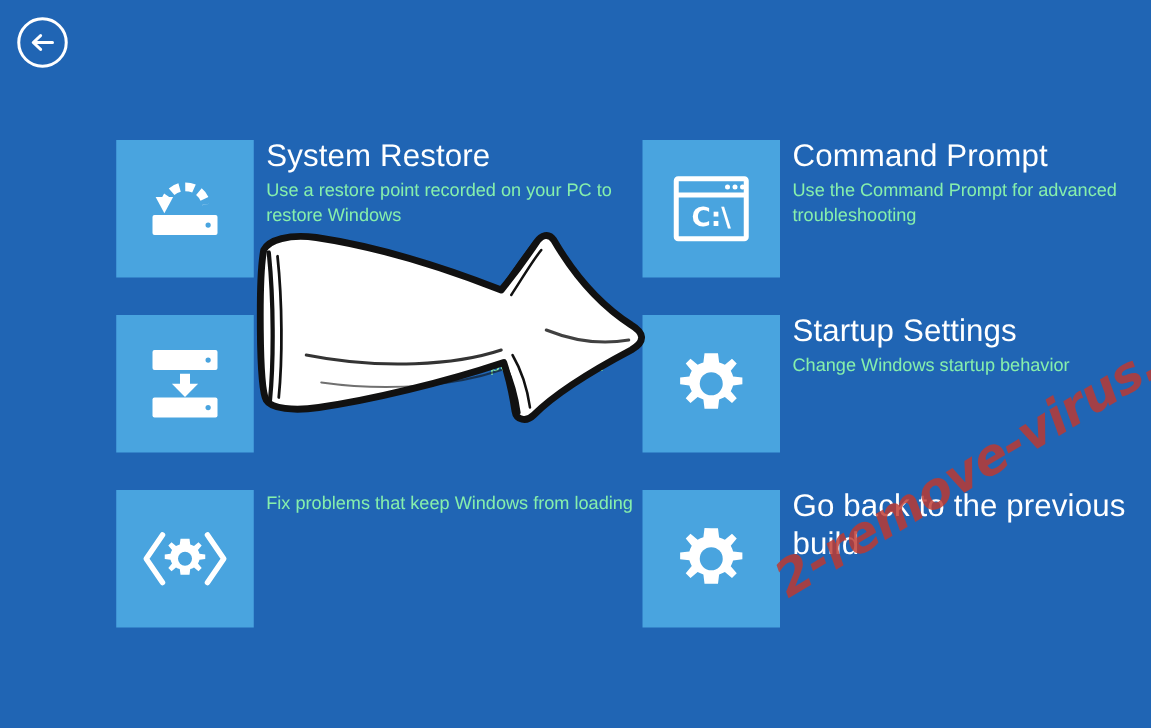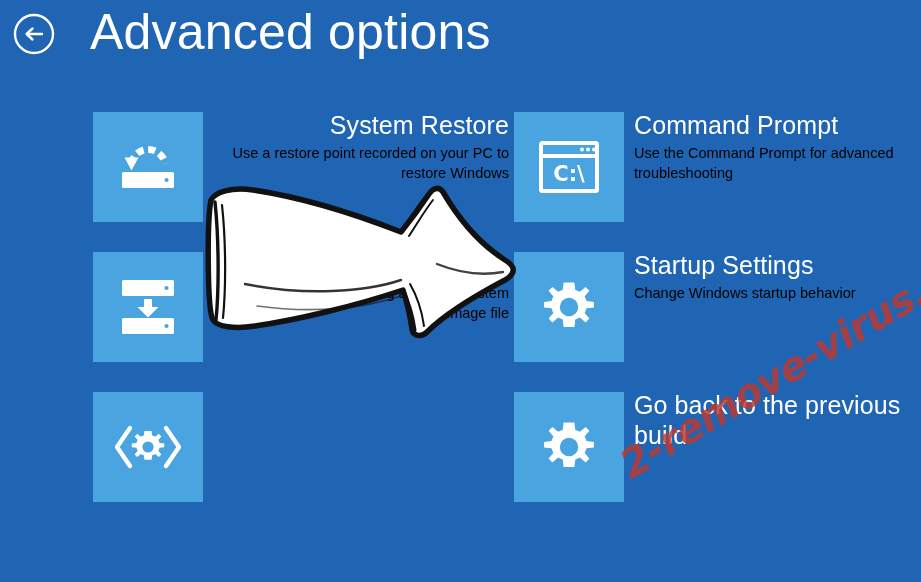--- a/index.html
+++ b/index.html
@@ -51,21 +51,21 @@
     top: 112px;
     width: 828px;
     height: 400px;
   }
   .tile {
     position: absolute;
     width: 420px;
     height: 110px;
     cursor: pointer;
   }
-  .tile.col-left  { left: 0px; text-align: right; }
+  .tile.col-left  { left: 0px; }
   .tile.col-right { left: 421px; }
   .tile.row-0 { top: 0px; }
   .tile.row-1 { top: 140px; }
   .tile.row-2 { top: 280px; }
 
   .tile-icon {
     position: absolute;
     left: 0;
     top: 0;
     width: 110px;
@@ -89,21 +89,21 @@
     font-size: 25px;
     font-weight: 300;
     color: #ffffff;
     line-height: 30px;
     letter-spacing: 0.1px;
   }
   .tile-desc {
     margin-top: 3px;
     font-size: 14.5px;
     font-weight: 400;
-    color: #000000;
+    color: #86efac;
     line-height: 20px;
   }
 
   
   #hand-arrow {
     position: absolute;
     left: 205px;
     top: 180px;
     width: 330px;
     height: 160px;
@@ -138,21 +138,20 @@
   <div id="back-button">
     <span>
       <svg width="44" height="44" viewBox="0 0 44 44">
         <circle cx="22" cy="22" r="19" fill="none" stroke="#ffffff" stroke-width="2.4"></circle>
         <path d="M30 22 H15.5" fill="none" stroke="#ffffff" stroke-width="2.4" stroke-linecap="round"></path>
         <path d="M20.5 16.5 L14.6 22 L20.5 27.5" fill="none" stroke="#ffffff" stroke-width="2.4" stroke-linecap="round" stroke-linejoin="round"></path>
       </svg>
     </span>
   </div>
 
-  <div id="page-title">Advanced options</div>
 </div>
 
 <div id="tile-grid">
 
   <div class="tile col-left row-0">
     <div class="tile-icon">
       <span>
         <svg width="62" height="60" viewBox="0 0 62 60">
           <g fill="#ffffff">
 
@@ -239,20 +238,21 @@
           <path d="M17 5 L4 24 L17 43" fill="none" stroke="#ffffff" stroke-width="4.4" stroke-linecap="round" stroke-linejoin="round"></path>
           <path d="M53 5 L66 24 L53 43" fill="none" stroke="#ffffff" stroke-width="4.4" stroke-linecap="round" stroke-linejoin="round"></path>
           <path fill="#ffffff" d="
             M35 6.5
             l3.6 0 0.6 4.6 a14.5 14.5 0 0 1 3.0 1.25 l3.6-3.0 2.55 2.55 -3.0 3.6 a14.5 14.5 0 0 1 1.25 3.0 l4.6 0.6 0 3.6 -4.6 0.6 a14.5 14.5 0 0 1 -1.25 3.0 l3.0 3.6 -2.55 2.55 -3.6-3.0 a14.5 14.5 0 0 1 -3.0 1.25 l-0.6 4.6 -3.6 0 -3.6 0 -0.6-4.6 a14.5 14.5 0 0 1 -3.0-1.25 l-3.6 3.0 -2.55-2.55 3.0-3.6 a14.5 14.5 0 0 1 -1.25-3.0 l-4.6-0.6 0-3.6 4.6-0.6 a14.5 14.5 0 0 1 1.25-3.0 l-3.0-3.6 2.55-2.55 3.6 3.0 a14.5 14.5 0 0 1 3.0-1.25 l0.6-4.6 z" transform="translate(0,1.5)"></path>
           <circle cx="35" cy="24" r="5.6" fill="#49a4df"></circle>
         </svg>
       </span>
     </div>
     <div class="tile-text">
+      <div class="tile-desc">Fix problems that keep Windows from loading</div>
     </div>
   </div>
 
   <div class="tile col-right row-2">
     <div class="tile-icon">
       <span>
         <svg width="58" height="58" viewBox="0 0 58 58">
           <path fill="#ffffff" d="
             M29 0.5
             l5.4 0 0.9 7.4 a22 22 0 0 1 4.6 1.9 l5.7-4.8 3.8 3.8 -4.8 5.7 a22 22 0 0 1 1.9 4.6 l7.4 0.9 0 5.4 -7.4 0.9 a22 22 0 0 1 -1.9 4.6 l4.8 5.7 -3.8 3.8 -5.7-4.8 a22 22 0 0 1 -4.6 1.9 l-0.9 7.4 -5.4 0 -5.4 0 -0.9-7.4 a22 22 0 0 1 -4.6-1.9 l-5.7 4.8 -3.8-3.8 4.8-5.7 a22 22 0 0 1 -1.9-4.6 l-7.4-0.9 0-5.4 7.4-0.9 a22 22 0 0 1 1.9-4.6 l-4.8-5.7 3.8-3.8 5.7 4.8 a22 22 0 0 1 4.6-1.9 l0.9-7.4 z" transform="translate(0,4)"></path>

